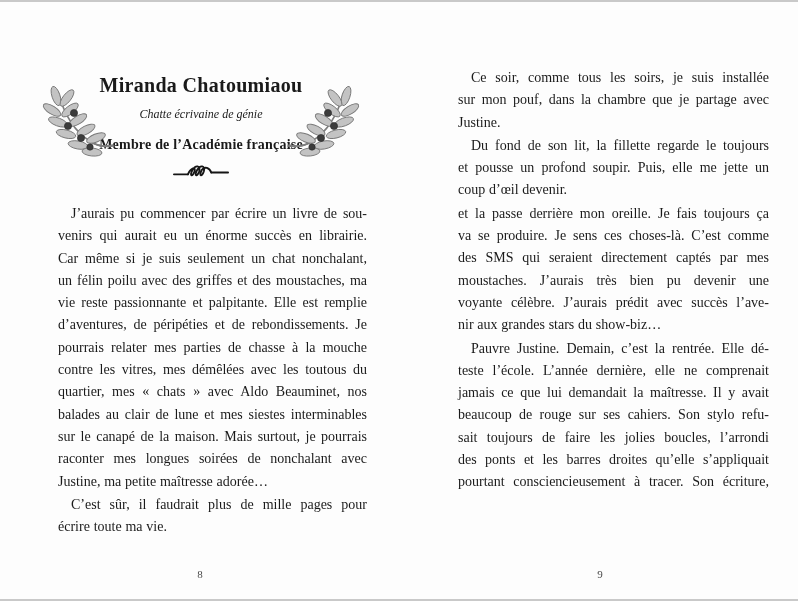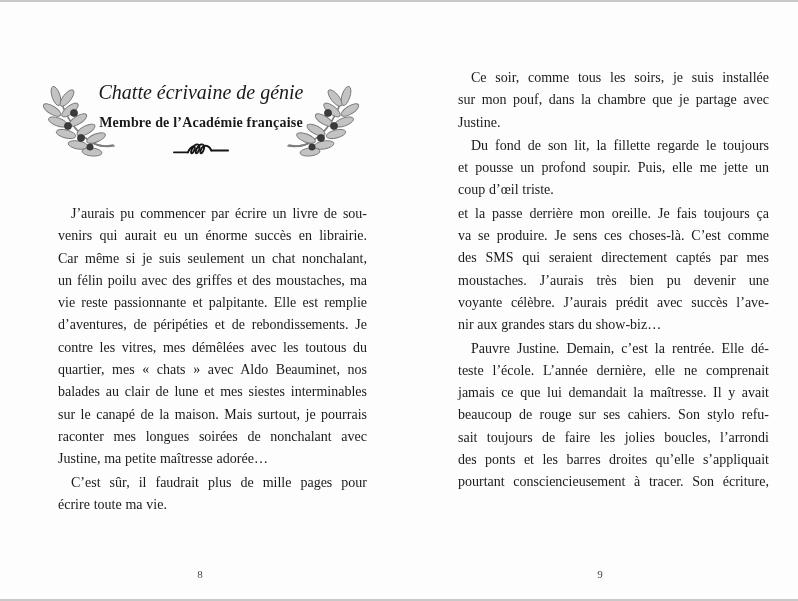--- a/index.html
+++ b/index.html
@@ -20,21 +20,21 @@
   
   .author-block {
     position: absolute; left: 40px; top: 74px; width: 322px;
     text-align: center;
   }
   .author-name {
     font-size: 20px; font-weight: bold; letter-spacing: 0.3px;
     line-height: 22px; margin: 0;
   }
   .author-role {
-    font-style: italic; font-size: 20px; line-height: 19px;
+    font-style: italic; font-size: 12px; line-height: 19px;
     margin-top: 9px;
   }
   .author-affiliation {
     font-weight: bold; font-size: 14px; line-height: 17px;
     margin-top: 12px; letter-spacing: 0.2px;
   }
   .divider-wrap { margin-top: 11px; height: 18px; }
   .branch { position: absolute; width: 82px; height: 80px; top: 8px; }
   .branch.left { left: -6px; }
   .branch.right { right: -6px; transform: scaleX(-1); }
@@ -116,20 +116,21 @@
           </g>
           <g fill="#3c3c3c" stroke="#2a2a2a" stroke-width="0.6">
             <circle cx="40" cy="31" r="3.6"></circle>
             <circle cx="34" cy="44" r="3.6"></circle>
             <circle cx="47" cy="56" r="3.6"></circle>
             <circle cx="56" cy="65" r="3.2"></circle>
           </g>
         </svg>
       </span>
 
+      <div class="author-name">Miranda Chatoumiaou</div>
       <div class="author-role">Chatte écrivaine de génie</div>
       <div class="author-affiliation">Membre de l’Académie française</div>
 
       <div class="divider-wrap">
         <svg viewBox="0 0 60 18" width="56" height="17">
           <g fill="none" stroke="#151515" stroke-width="2" stroke-linecap="round" stroke-linejoin="round">
             <path d="M1 11 H16"></path>
             <path d="M16 11 C19 4 25 2 23 8 C21 14 17 13 21 6 C24 1 30 1 28 8 C26 14 22 13 26 6 C29 1 35 1 33 8 C31 14 27 13 31 6 C34 2 39 4 41 9"></path>
             <path d="M41 9 H59"></path>
           </g>
@@ -138,20 +139,21 @@
     </div>
 
     <div class="text-block left-col">
         <div class="para">
           <div class="line indent">J’aurais pu commencer par écrire un livre de sou-</div>
           <div class="line">venirs qui aurait eu un énorme succès en librairie.</div>
           <div class="line">Car même si je suis seulement un chat nonchalant,</div>
           <div class="line">un félin poilu avec des griffes et des moustaches, ma</div>
           <div class="line">vie reste passionnante et palpitante. Elle est remplie</div>
           <div class="line">d’aventures, de péripéties et de rebondissements. Je</div>
+          <div class="line">pourrais relater mes parties de chasse à la mouche</div>
           <div class="line">contre les vitres, mes démêlées avec les toutous du</div>
           <div class="line">quartier, mes « chats » avec Aldo Beauminet, nos</div>
           <div class="line">balades au clair de lune et mes siestes interminables</div>
           <div class="line">sur le canapé de la maison. Mais surtout, je pourrais</div>
           <div class="line">raconter mes longues soirées de nonchalant avec</div>
           <div class="line para-end">Justine, ma petite maîtresse adorée…</div>
         </div>
         <div class="para">
           <div class="line indent">C’est sûr, il faudrait plus de mille pages pour</div>
           <div class="line para-end">écrire toute ma vie.</div>
@@ -164,21 +166,21 @@
   <div>
     <div class="text-block right-col">
         <div class="para">
           <div class="line indent">Ce soir, comme tous les soirs, je suis installée</div>
           <div class="line">sur mon pouf, dans la chambre que je partage avec</div>
           <div class="line para-end">Justine.</div>
         </div>
         <div class="para">
           <div class="line indent">Du fond de son lit, la fillette regarde le toujours</div>
           <div class="line">et pousse un profond soupir. Puis, elle me jette un</div>
-          <div class="line para-end">coup d’œil triste.</div>
+          <div class="line para-end">coup d’œil devenir.</div>
         </div>
         <div class="para">
           <div class="line">et la passe derrière mon oreille. Je fais toujours ça</div>
           <div class="line">va se produire. Je sens ces choses-là. C’est comme</div>
           <div class="line">des SMS qui seraient directement captés par mes</div>
           <div class="line">moustaches. J’aurais très bien pu devenir une</div>
           <div class="line">voyante célèbre. J’aurais prédit avec succès l’ave-</div>
           <div class="line para-end">nir aux grandes stars du show-biz…</div>
         </div>
         <div class="para">

